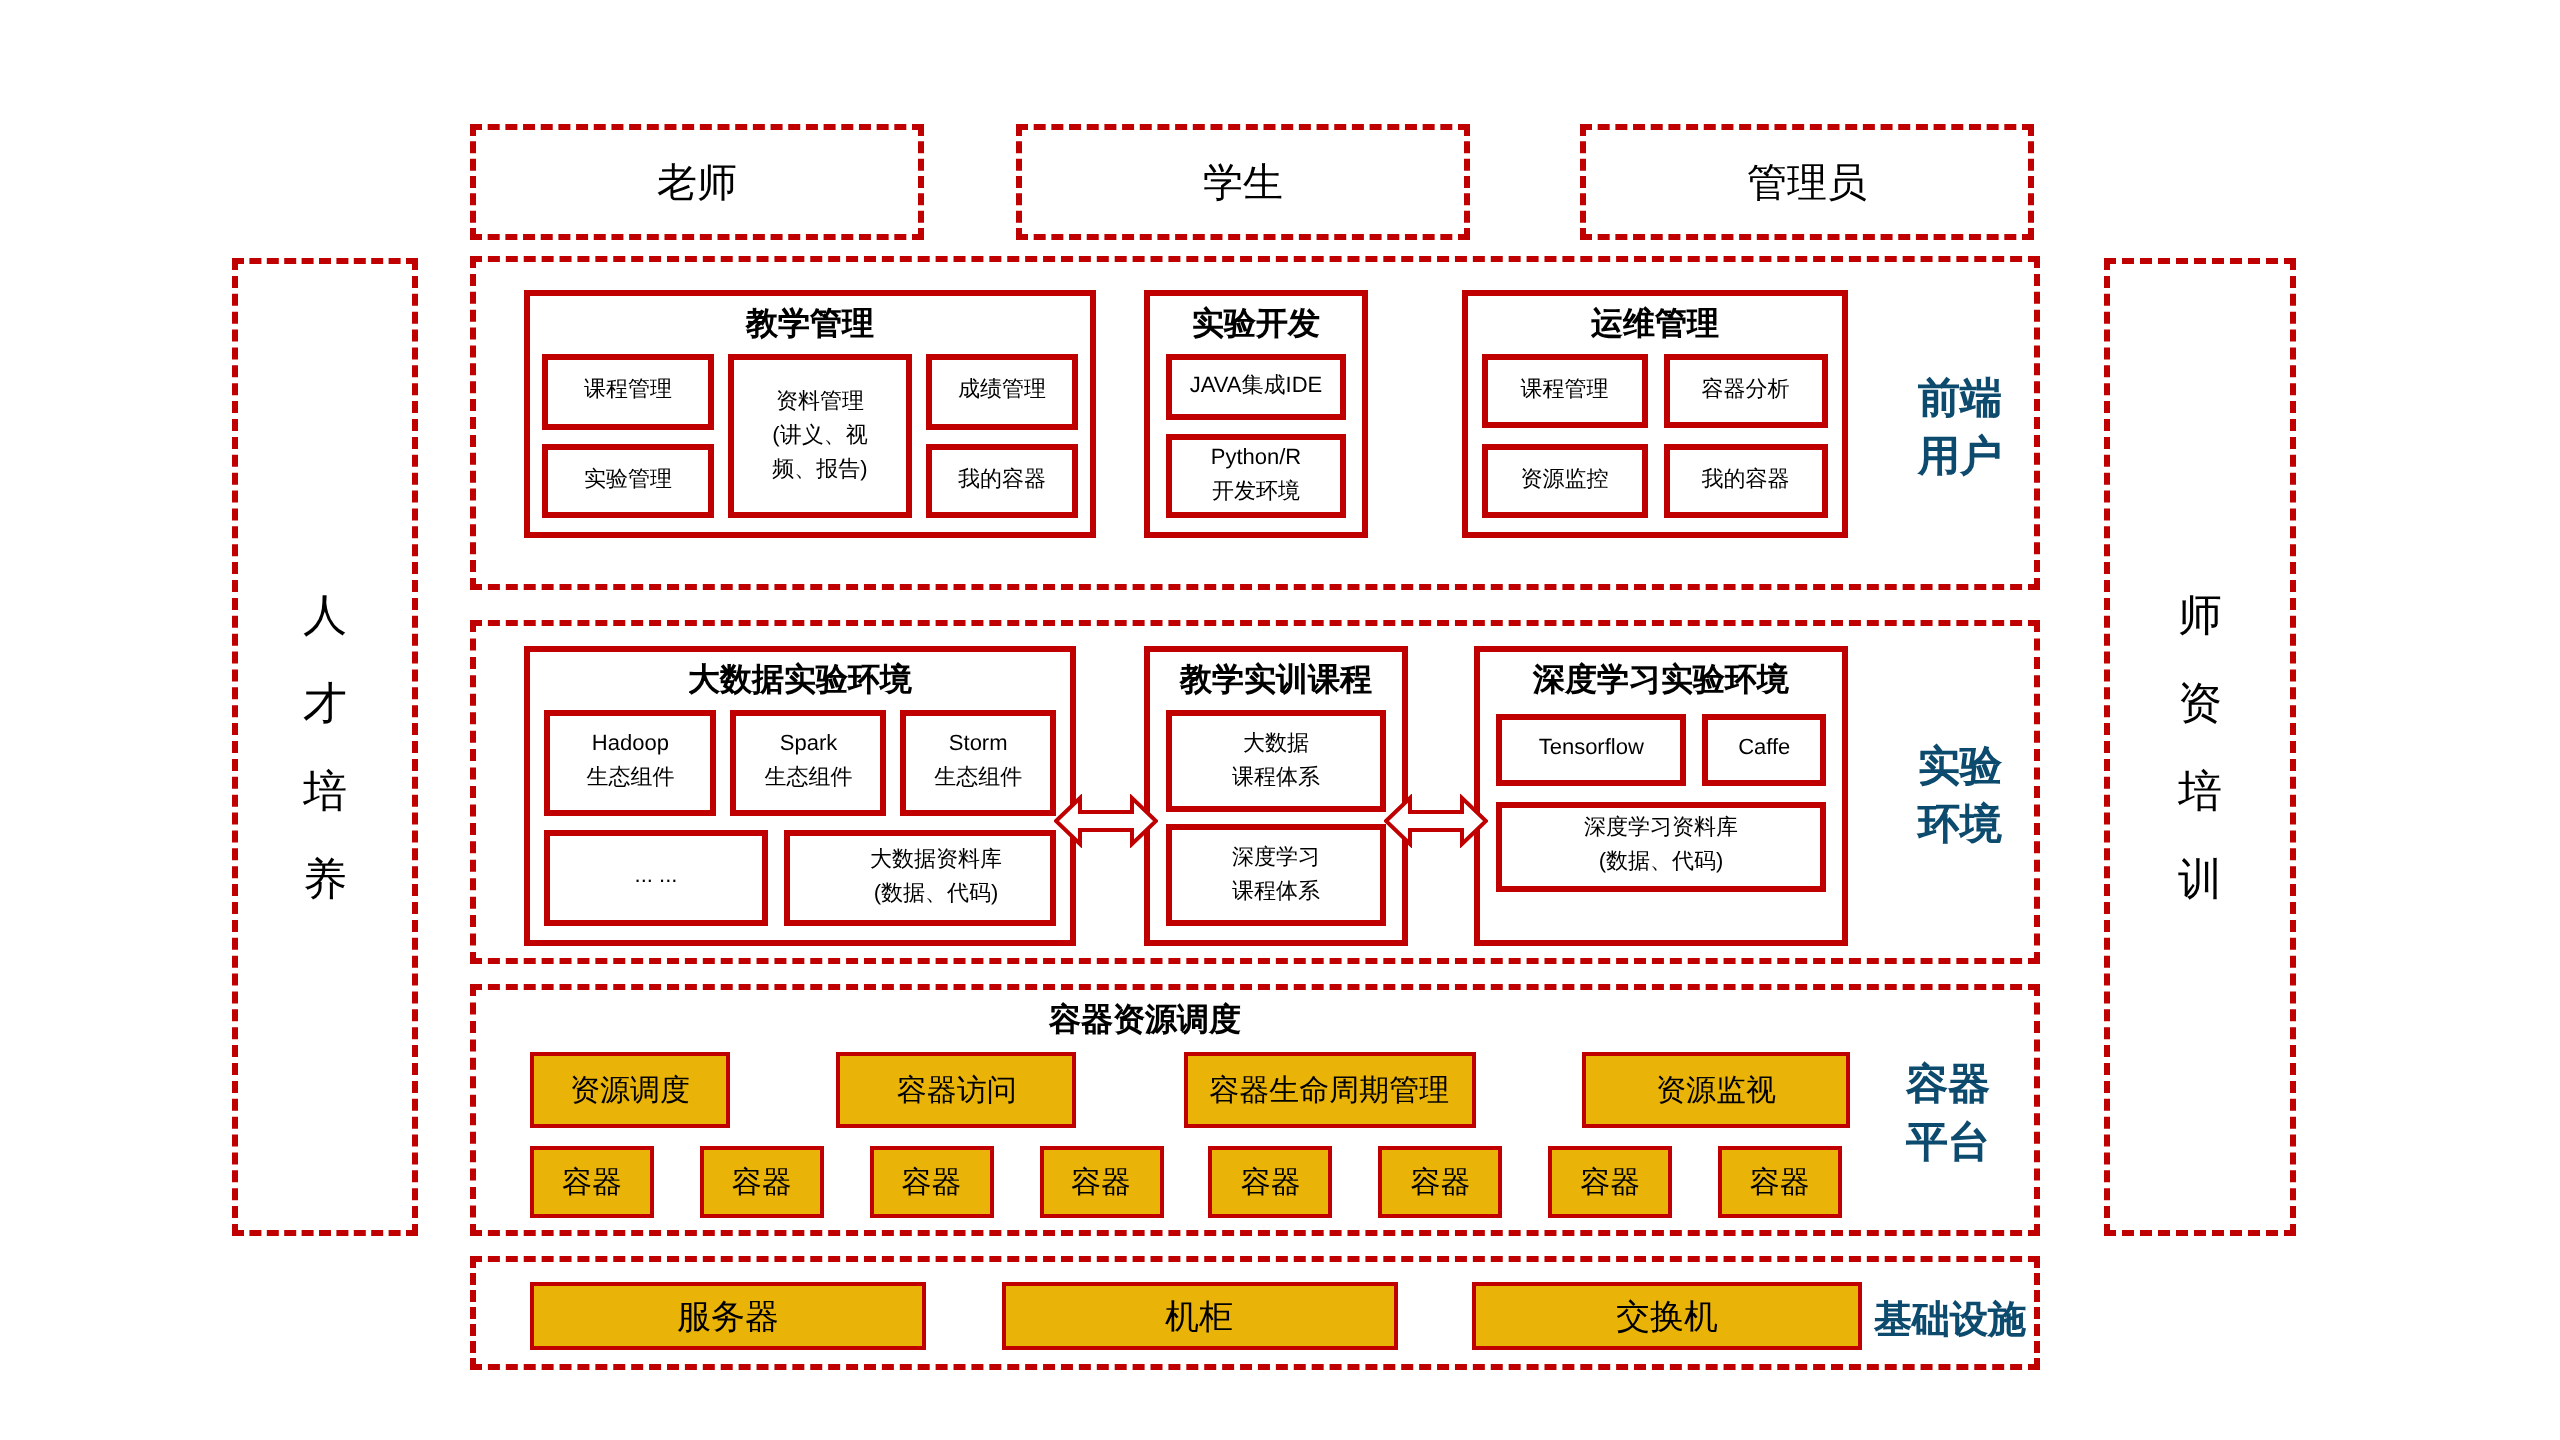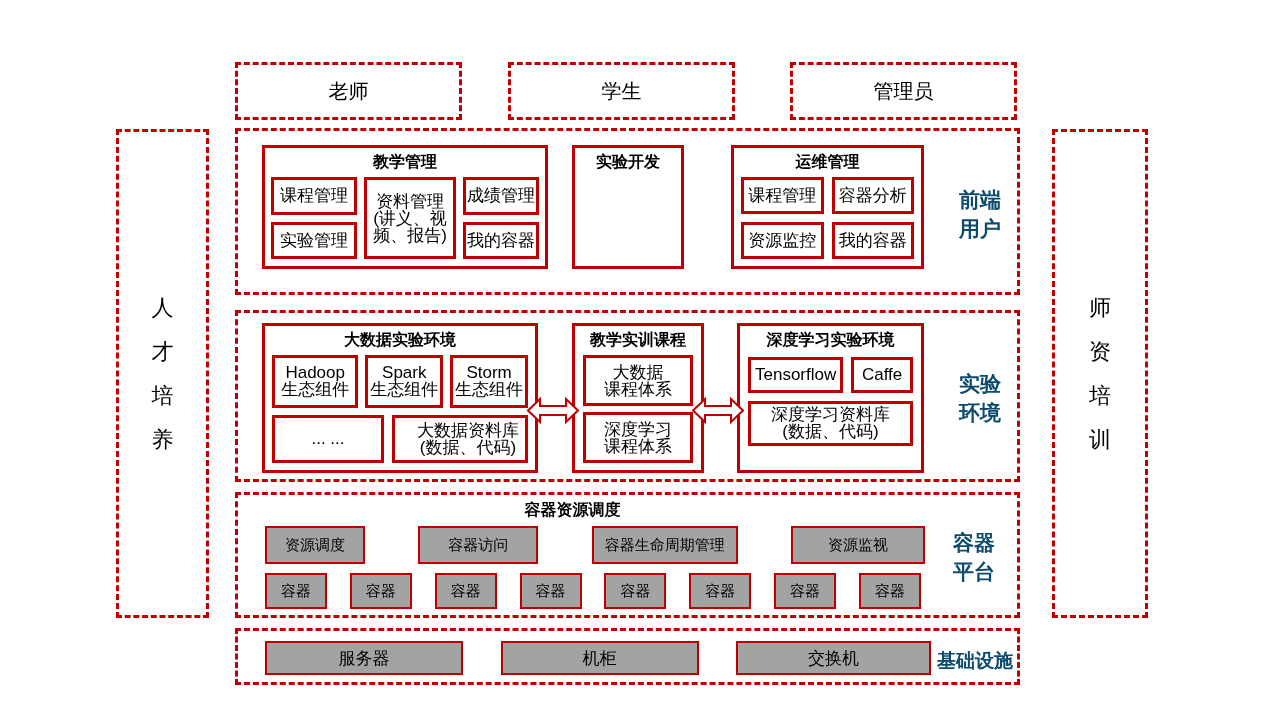--- a/index.html
+++ b/index.html
@@ -12,23 +12,23 @@
   .dashed{position:absolute;border:3px dashed #c00000;box-sizing:border-box;background:#fff;}
   
   .actor{display:flex;align-items:center;justify-content:center;font-size:20px;}
   
   .side-panel{display:flex;align-items:center;justify-content:center;}
   .side-panel .t{font-size:22px;line-height:44px;text-align:center;}
   
   .section{position:absolute;border:3px solid #c00000;box-sizing:border-box;background:#fff;display:flex;flex-direction:column;}
   .section-title{text-align:center;font-weight:bold;font-size:16px;padding:4px 0 2px 0;flex:0 0 auto;}
   .cell{border:3px solid #c00000;box-sizing:border-box;display:flex;align-items:center;justify-content:center;
-        text-align:center;font-size:17px;line-height:17px;background:#fff;}
+        text-align:center;font-size:11px;line-height:17px;background:#fff;}
   .cell2{border:2px solid #c00000;box-sizing:border-box;display:flex;align-items:center;justify-content:center;
-        text-align:center;font-size:15px;background:#a3a3a3;}
+        text-align:center;font-size:15px;background:#eab308;}
   
   .layer-label{position:absolute;color:#0c4a6e;font-weight:bold;font-size:21px;line-height:29px;text-align:center;}
   
   .row-between{position:absolute;display:flex;justify-content:space-between;}
   .arrow{position:absolute;z-index:6;}
 </style>
 </head>
 <body>
 
 <div class="canvas">
@@ -83,20 +83,29 @@
             </div>
           <div class="cell" style="flex:1;">
               <span class="t">我的容器</span>
             </div>
         </div>
       </div>
     </div>
 
     <div class="section" style="left:334px;top:14px;width:112px;height:124px;">
       <div class="section-title t">实验开发</div>
+      <div style="flex:1;display:flex;flex-direction:column;gap:7px;padding:2px 8px 7px 8px;">
+        <div class="cell" style="flex:0.85;">
+            <span class="t">JAVA集成IDE</span>
+          </div>
+        <div class="cell" style="flex:1.15;">
+            <span class="t">Python/R
+开发环境</span>
+          </div>
+      </div>
     </div>
 
     <div class="section" style="left:493px;top:14px;width:193px;height:124px;">
       <div class="section-title t">运维管理</div>
       <div style="flex:1;display:grid;grid-template-columns:1fr 1fr;gap:8px;padding:2px 7px 7px 7px;">
         <div class="cell">
             <span class="t">课程管理</span>
           </div>
         <div class="cell">
             <span class="t">容器分析</span>

